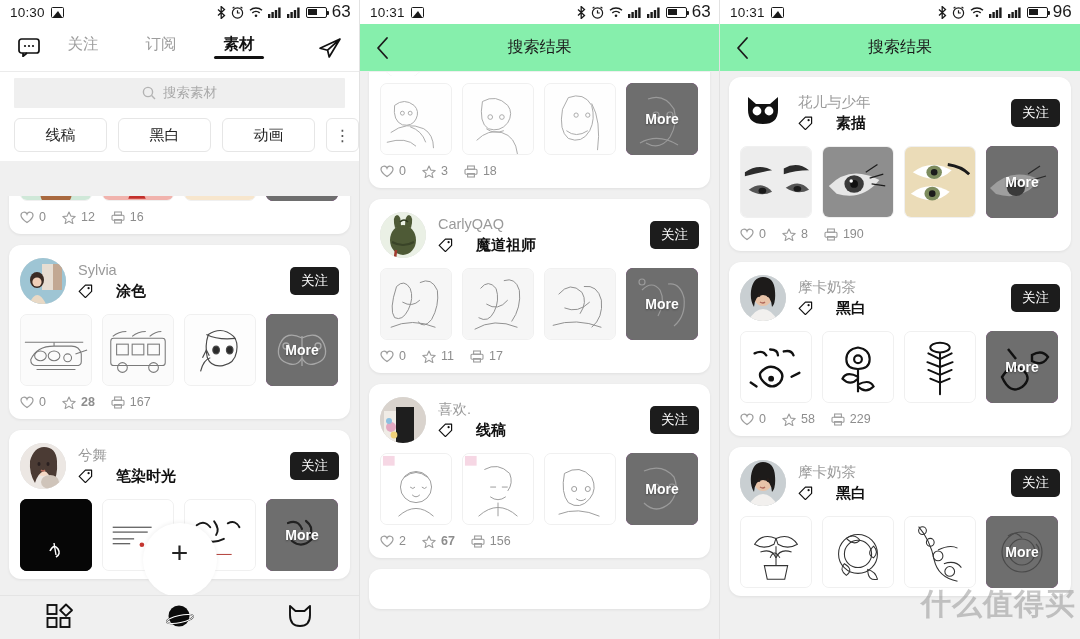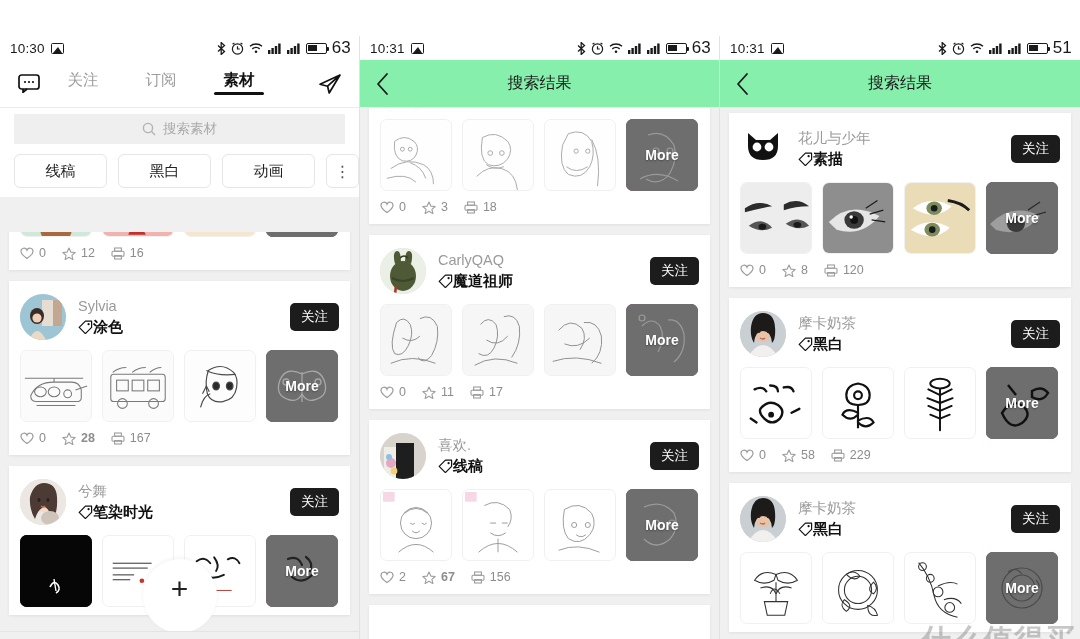--- a/index.html
+++ b/index.html
@@ -4,21 +4,21 @@
 <style>
   * { box-sizing: border-box; margin: 0; padding: 0; }
   html, body {
     width: 1080px; height: 639px;
     font-family: "Liberation Sans", "DejaVu Sans", sans-serif;
     background: #ffffff;
     overflow: hidden;
   }
   .screen {
     display: flex;
-    width: 1080px; height: 488px; margin-top: 36px;
+    width: 1080px; height: 488px;
   }
   .panel {
     width: 360px; height: 639px;
     position: relative;
     background: #f0f0f0;
     overflow: hidden;
     border-right: 1px solid #e2e2e2;
   }
   .panel:last-child { border-right: none; }
 
@@ -100,32 +100,32 @@
   }
   .back { width: 46px; display: flex; align-items: center; justify-content: center; }
   .restitle {
     position: absolute; left: 0; right: 0; text-align: center;
     font-size: 16px; color: #1b1b1b; pointer-events: none;
   }
 
   
   .feed { position: absolute; left: 0; right: 0; bottom: 0; overflow: hidden; }
   .card {
-    background: #fff; border-radius: 0; margin: 0 9px 11px;
+    background: #fff; border-radius: 12px; margin: 0 9px 11px;
     box-shadow: 0 1px 3px rgba(0,0,0,.07);
     padding: 10px 11px 8px;
   }
   .card-head { display: flex; align-items: center; height: 52px; }
   .avatar {
     width: 46px; height: 46px; border-radius: 50%; flex: none;
     background: #ddd; overflow: hidden; position: relative;
   }
   .meta { margin-left: 12px; flex: 1; min-width: 0; }
   .uname { font-size: 14.5px; color: #9a9a9a; line-height: 1.35; }
-  .tagline { display: flex; align-items: center; gap: 0; margin-top: 1px; }
+  .tagline { display: flex; align-items: center; gap: 23px; margin-top: 1px; }
   .tagname { font-size: 15px; color: #111; font-weight: 700; }
   .follow {
     background: #1c1c1c; color: #fff; font-size: 13.5px;
     border-radius: 5px; padding: 5px 11px; flex: none; font-weight: 500;
   }
   .thumbs { display: flex; gap: 10px; margin-top: 7px; }
   .thumb {
     width: 72px; height: 72px; border-radius: 7px; overflow: hidden;
     background: #fafafa; border: 1px solid #f0f0f0;
     position: relative; flex: none;
@@ -873,21 +873,21 @@
           </svg>
         <svg class="sb-ico" width="14" height="12" viewBox="0 0 14 12">
             <rect x="0" y="8" width="2.4" height="4" fill="#1a1a1a"></rect>
             <rect x="3.4" y="6" width="2.4" height="6" fill="#1a1a1a"></rect>
             <rect x="6.8" y="4" width="2.4" height="8" fill="#1a1a1a"></rect>
             <rect x="10.2" y="1.5" width="2.4" height="10.5" fill="#1a1a1a"></rect>
           </svg>
         <span class="sb-batt">
             <i></i>
           </span>
-        <span class="sb-num">51</span>
+        <span class="sb-num">96</span>
       </span>
     </div>
 
     <div class="resheader">
       <span class="back">
         <svg width="14" height="24" viewBox="0 0 14 24">
             <path d="M11 2 L2 12 L11 22" stroke="#1b1b1b" stroke-width="1.8" fill="none" stroke-linecap="round" stroke-linejoin="round"></path>
           </svg>
       </span>
       <span class="restitle">搜索结果</span>
@@ -977,21 +977,21 @@
                 <path d="M7 1 L8.85 5.1 L13.2 5.5 L9.9 8.4 L10.9 12.6 L7 10.3 L3.1 12.6 L4.1 8.4 L0.8 5.5 L5.15 5.1 Z" stroke="#9d9d9d" stroke-width="1.1" fill="none" stroke-linejoin="round"></path>
               </svg>
             <b style="font-weight:400">8</b>
           </span>
           <span class="stat">
             <svg width="14" height="13" viewBox="0 0 14 13">
                 <rect x="3.6" y="1" width="6.8" height="3.2" stroke="#9d9d9d" stroke-width="1.1" fill="none"></rect>
                 <rect x="1" y="4.2" width="12" height="5" rx="1" stroke="#9d9d9d" stroke-width="1.1" fill="none"></rect>
                 <rect x="3.6" y="8.6" width="6.8" height="3.4" stroke="#9d9d9d" stroke-width="1.1" fill="none"></rect>
               </svg>
-            <b style="font-weight:400">120</b>
+            <b style="font-weight:400">190</b>
           </span>
         </div>
       </div>
 
       <div class="card">
         <div class="card-head">
           <div class="avatar">
             <svg class="ill" viewBox="0 0 46 46">
                 <rect width="46" height="46" fill="#c9cfd2"></rect>
                 <ellipse cx="23" cy="19" rx="10" ry="12" fill="#e8c3a8"></ellipse>

